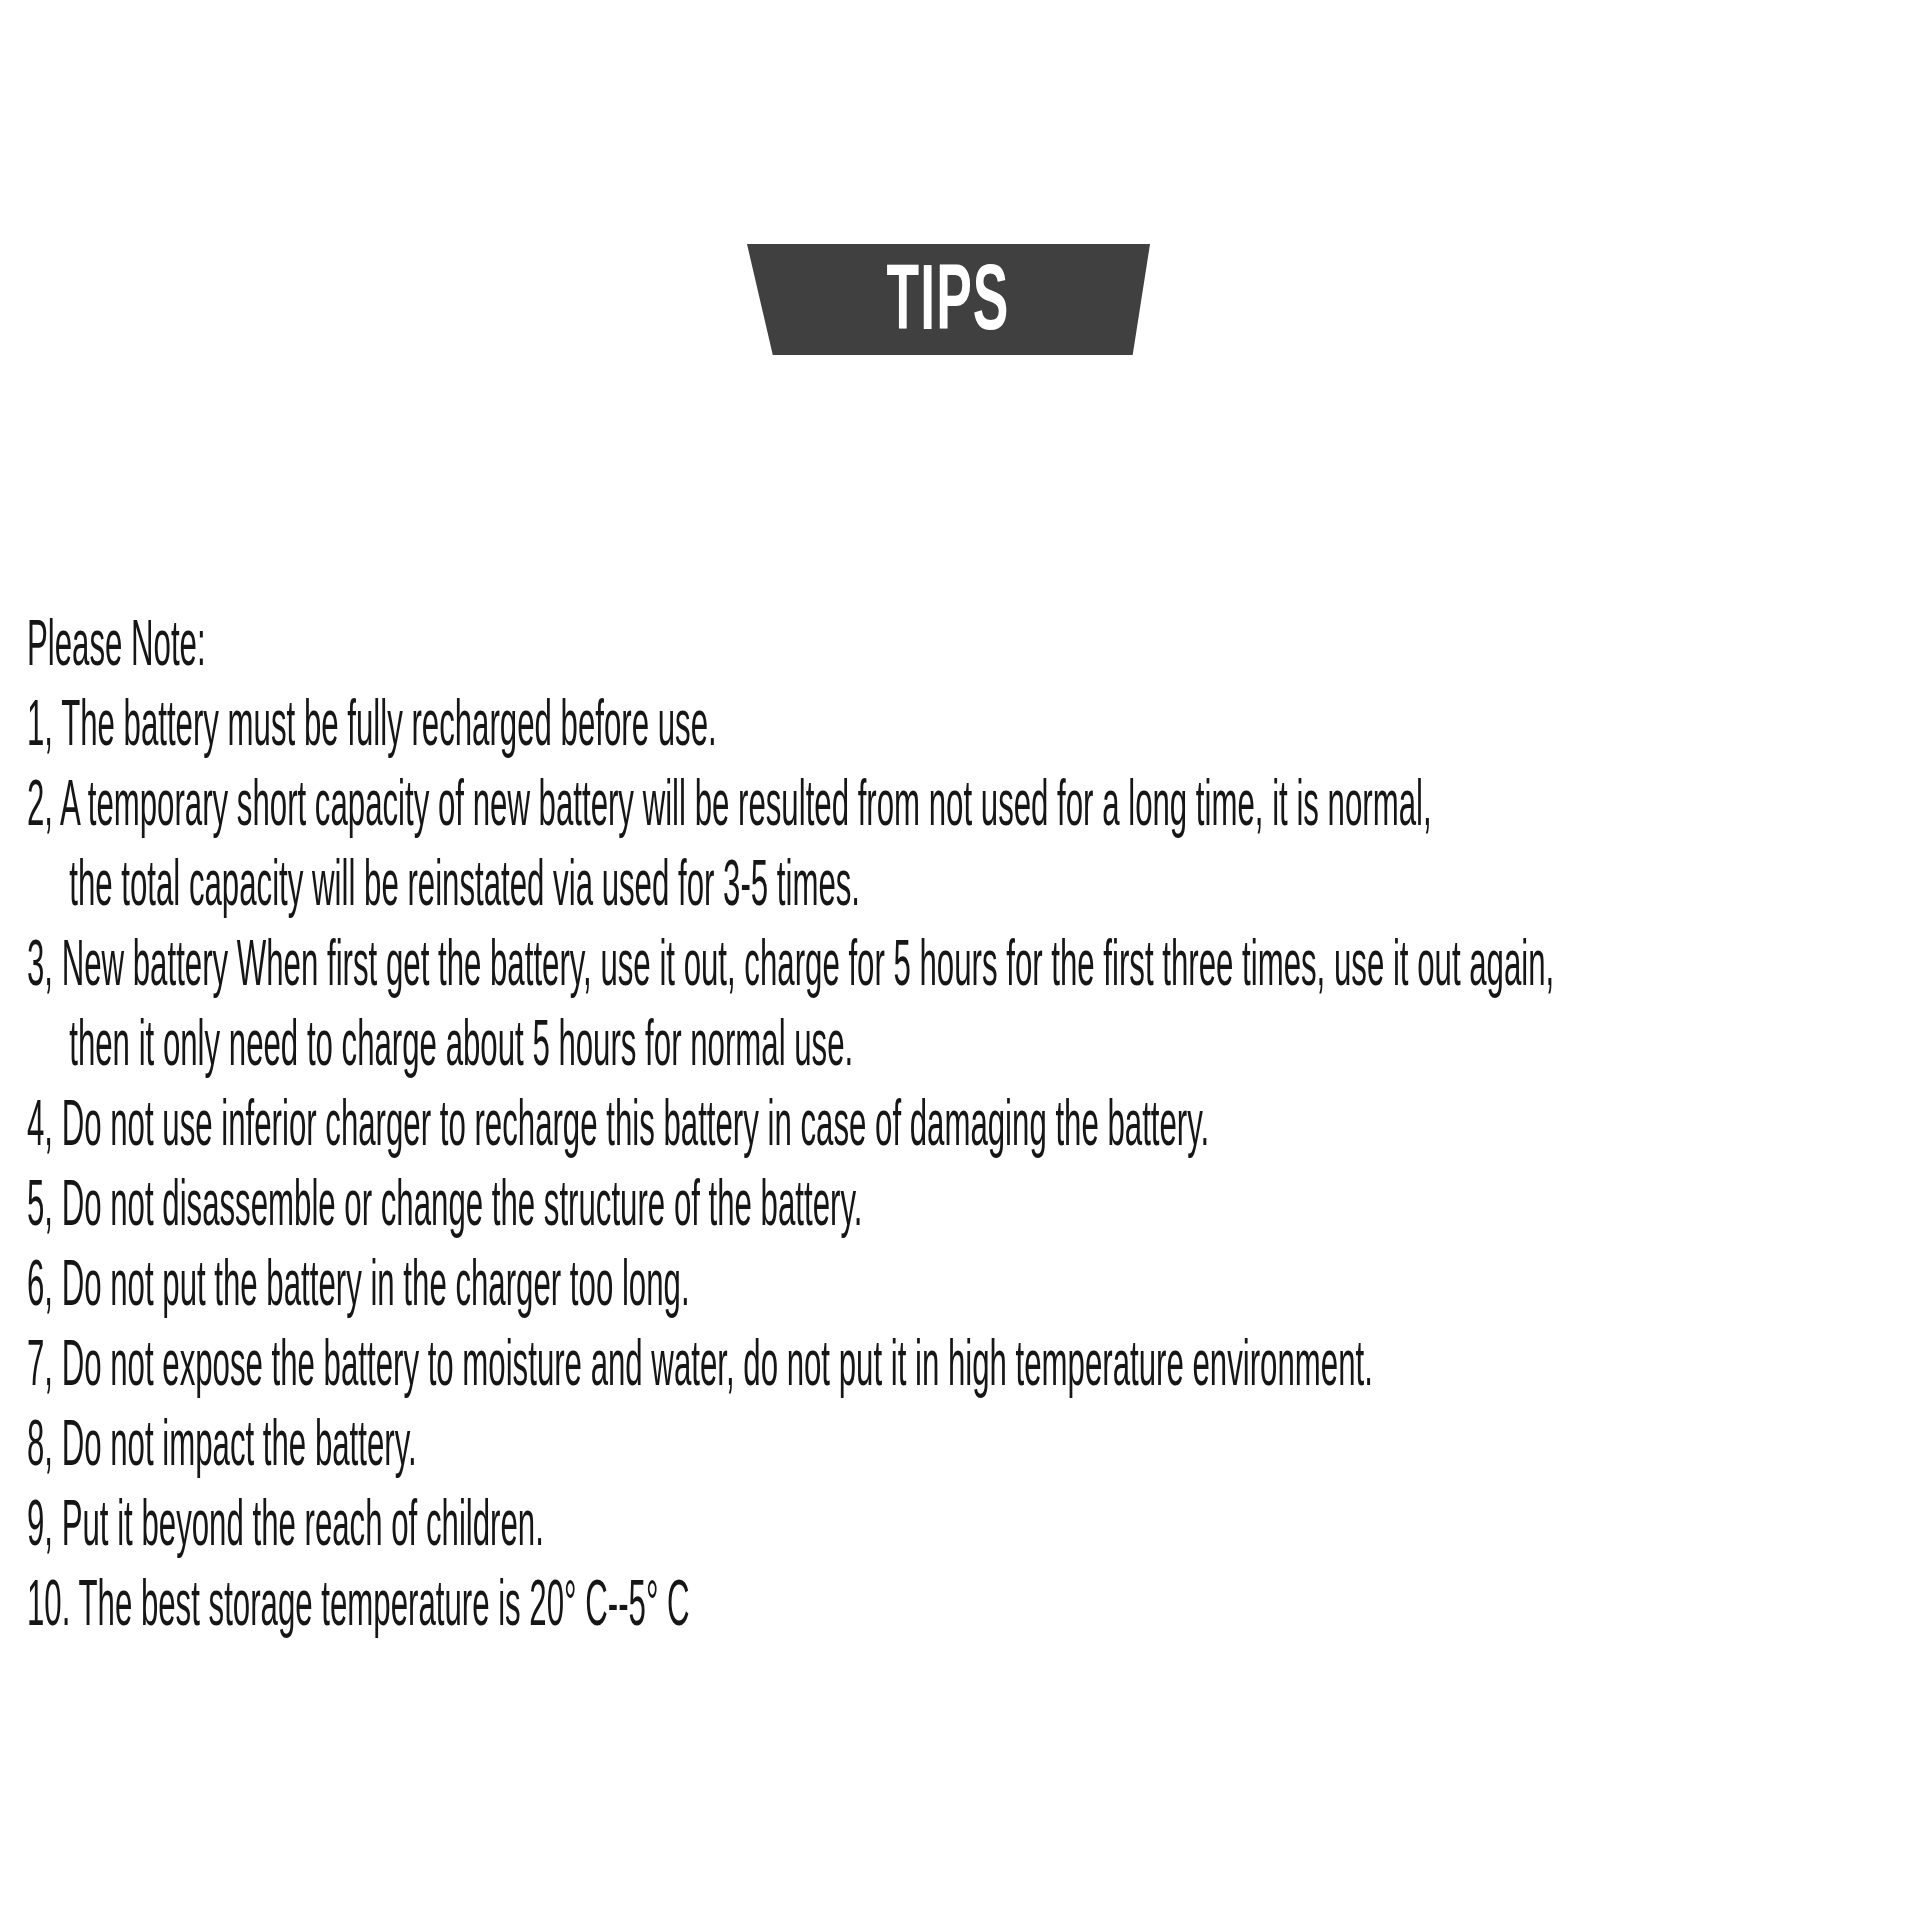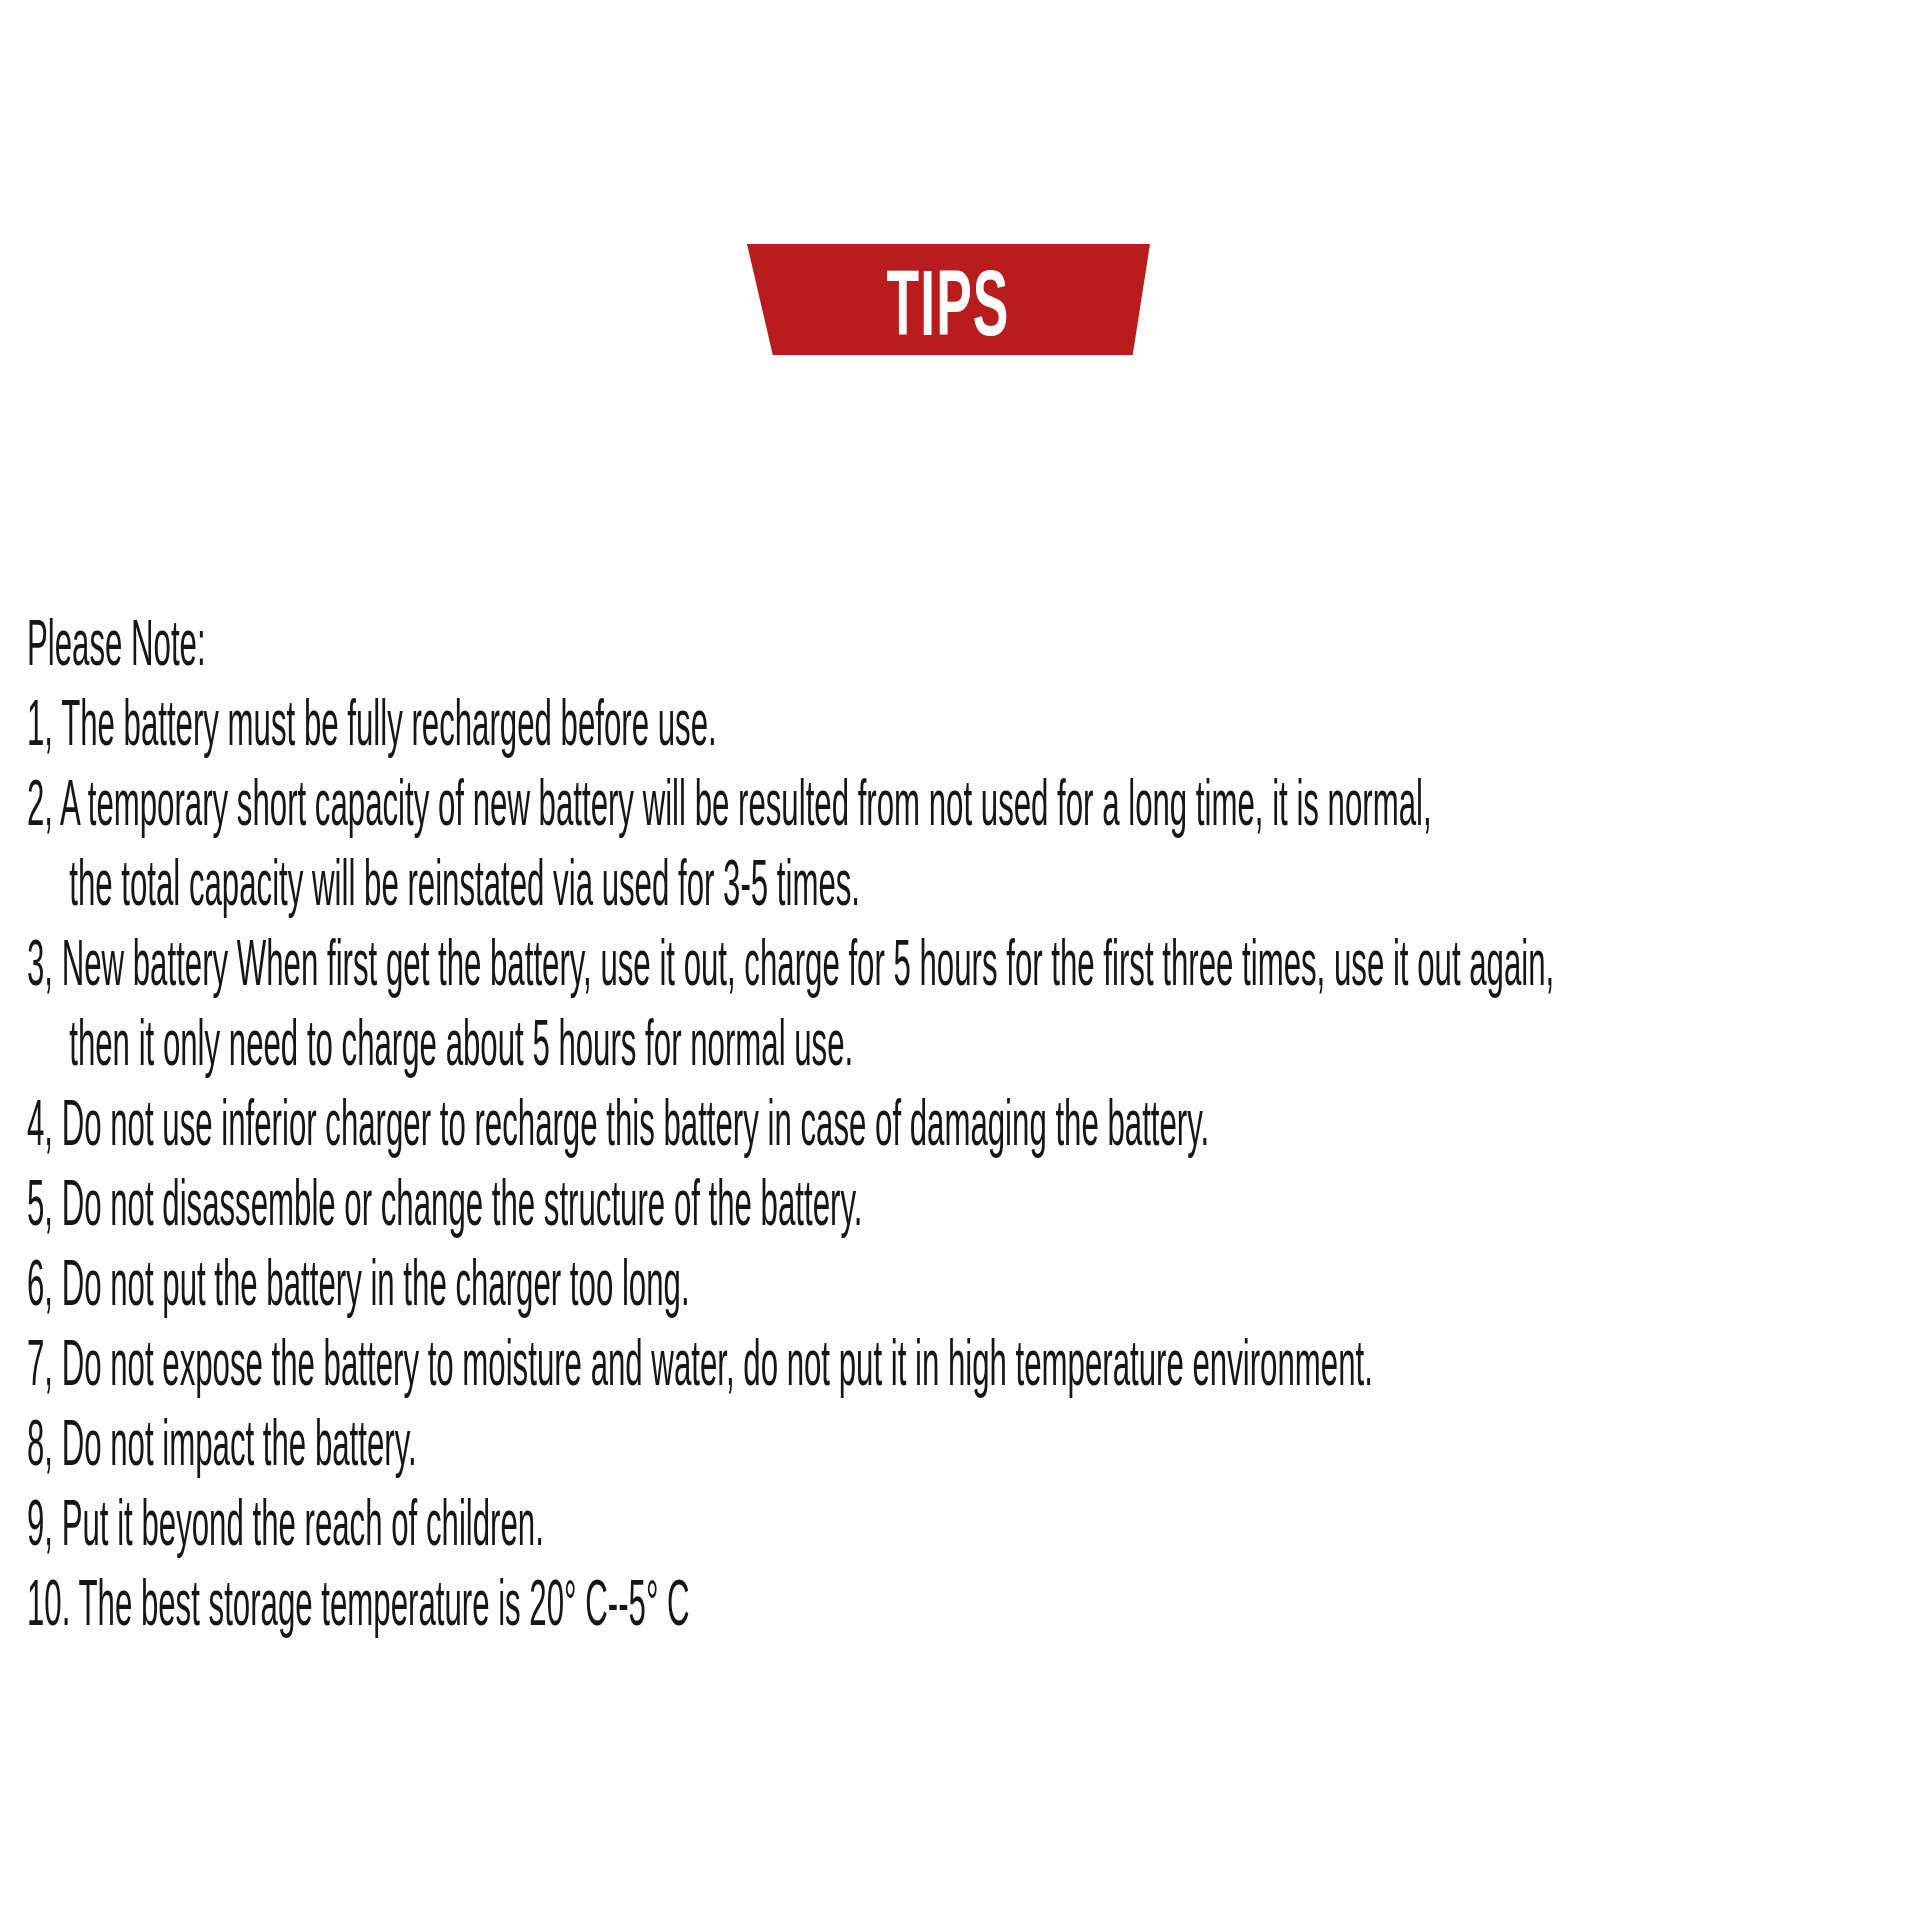--- a/index.html
+++ b/index.html
@@ -56,21 +56,21 @@
   }
   .notes .line.indent {
     padding-left: 88px;
   }
 </style>
 </head>
 <body>
 
 <div class="page" style="background-color: rgb(255, 255, 255);">
 
-  <div class="tips-banner" style="background-color: #b91c1c; align-items: flex-end;">
+  <div class="tips-banner" style="background-color: #404040;">
     <span class="tips-label" style="color: rgb(255, 255, 255);">TIPS</span>
   </div>
 
   <div class="notes" style="color: rgb(22, 22, 22);">
     <div class="line">Please Note:</div>
     <div class="line">1, The battery must be fully recharged before use.</div>
     <div class="line">2, A temporary short capacity of new battery will be resulted from not used for a long time, it is normal,</div>
     <div class="line indent">the total capacity will be reinstated via used for 3-5 times.</div>
     <div class="line">3, New battery When first get the battery, use it out, charge for 5 hours for the first three times, use it out again,</div>
     <div class="line indent">then it only need to charge about 5 hours for normal use.</div>

